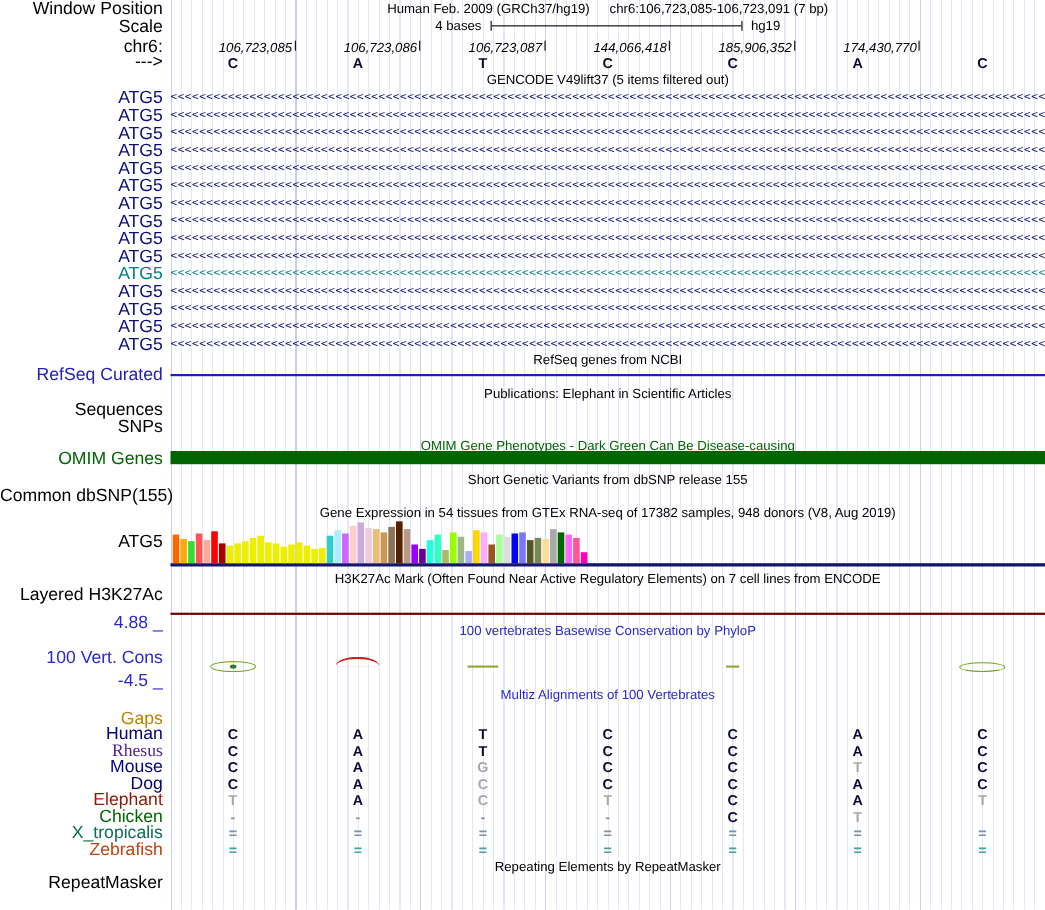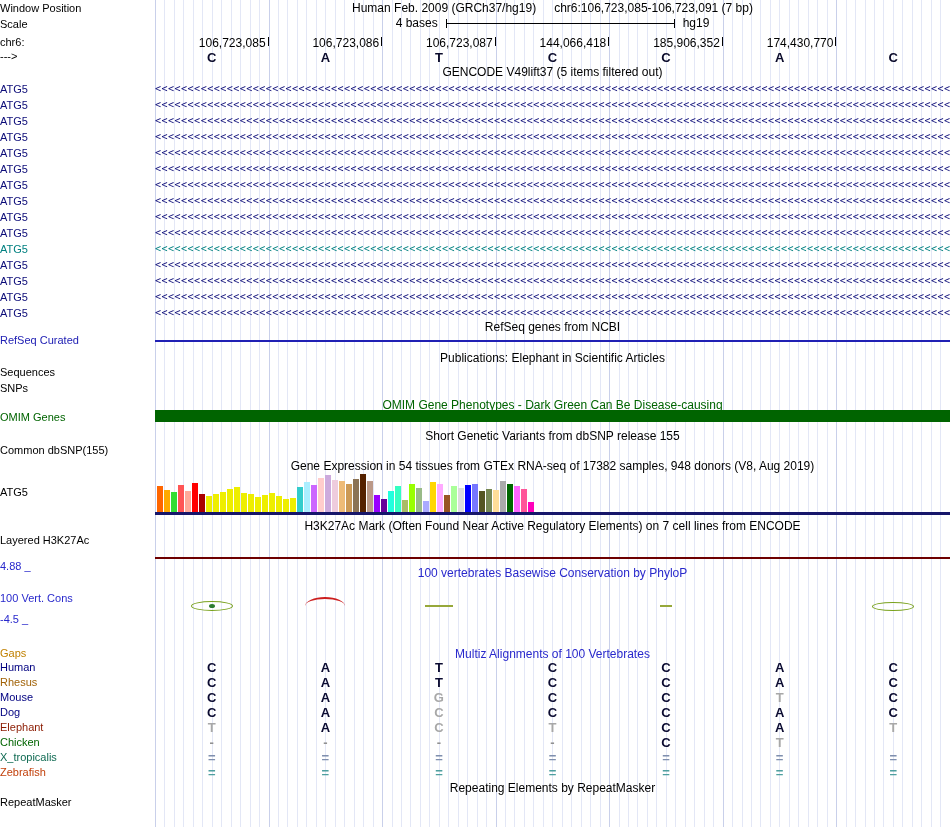--- a/index.html
+++ b/index.html
@@ -2,33 +2,33 @@
 <html><head>
 <meta charset="utf-8">
 <style>
   html,body{margin:0;padding:0;}
   body{width:950px;height:827px;position:relative;background:#fff;
        font-family:"Liberation Sans",sans-serif;overflow:hidden;}
   .grid{position:absolute;left:155px;top:0;width:795px;height:827px;
     background-image:
       repeating-linear-gradient(to right,#c9d0ea 0,#c9d0ea 1px,transparent 1px,transparent 113.57px),
       repeating-linear-gradient(to right,#e3e7f6 0,#e3e7f6 1px,transparent 1px,transparent 9.46px);}
-  .lbl{position:absolute;left:0;width:148px;padding-right:2px;text-align:left;
-       font-size:11px;line-height:13px;white-space:nowrap;color:#000;}
+  .lbl{position:absolute;left:0;width:148px;padding-right:2px;text-align:right;
+       font-size:16px;line-height:13px;white-space:nowrap;color:#000;}
   .title{position:absolute;left:155px;width:795px;text-align:center;font-size:12px;
          line-height:13px;color:#000;white-space:nowrap;}
   .title-row{position:absolute;left:155px;width:795px;display:flex;justify-content:center;
          gap:18px;font-size:12px;line-height:13px;color:#000;}
   .scale-row{position:absolute;left:155px;width:795px;display:flex;justify-content:center;
          align-items:center;gap:8px;font-size:12px;line-height:13px;color:#000;}
   .scalebar{width:227px;height:9px;border-left:1px solid #000;border-right:1px solid #000;
          background:linear-gradient(#000,#000) center/100% 1px no-repeat;}
   .hline{position:absolute;left:155px;width:795px;}
   .tick{position:absolute;width:1px;height:9px;background:#000;}
-  .coord{position:absolute;font-size:12px;line-height:12px;white-space:nowrap;color:#000;}
+  .coord{position:absolute;font-size:12px;line-height:12px;white-space:nowrap;color:#000;font-style:italic;}
   .base-letter{position:absolute;transform:translateX(-50%);font-size:13px;font-weight:bold;
          line-height:14px;color:#0a0a2a;}
   .aln-letter{position:absolute;transform:translateX(-50%);font-size:13px;font-weight:bold;
          line-height:14px;}
   .gencode-row{position:absolute;left:155px;width:795px;height:16px;overflow:hidden;
          font-family:"DejaVu Sans Mono",monospace;font-size:10px;line-height:15px;
          letter-spacing:0.5px;white-space:nowrap;}
   .gtex-bar{position:absolute;width:6px;}
   .cons-ellipse{position:absolute;border:1.5px solid;border-radius:50%;box-sizing:border-box;}
   .cons-dot{position:absolute;left:50%;top:50%;width:6px;height:4px;margin:-2px 0 0 -3px;border-radius:50%;}
@@ -83,21 +83,21 @@
 
 <div class="title" style="top:520px">H3K27Ac Mark (Often Found Near Active Regulatory Elements) on 7 cell lines from ENCODE</div>
 <div class="lbl" style="top:534px">Layered H3K27Ac</div>
 <div class="hline" style="top:557px;height:2px;background:#6e0000"></div>
 
 <div class="lbl c-blue" style="top:560px">4.88 _</div>
 <div class="title c-blue" style="top:567px">100 vertebrates Basewise Conservation by PhyloP</div>
 <div class="lbl c-blue" style="top:592px">100 Vert. Cons</div>
 <div class="lbl c-blue" style="top:613px">-4.5 _</div>
 
-<div class="title c-blue" style="top:648px">Multiz Alignments of 100 Vertebrates</div>
+<div class="title c-blue" style="top:625px">Multiz Alignments of 100 Vertebrates</div>
 <div class="lbl c-orange" style="top:647px">Gaps</div>
 
 <div class="title" style="top:782px">Repeating Elements by RepeatMasker</div>
 <div class="lbl" style="top:796px">RepeatMasker</div>
 
 <div class="tick" style="left: 267.571px; top: 37px;"></div>
 <div class="coord" style="right: 684.429px; top: 37px;">106,723,085</div>
 <div class="tick" style="left: 381.143px; top: 37px;"></div>
 <div class="coord" style="right: 570.857px; top: 37px;">106,723,086</div>
 <div class="tick" style="left: 494.714px; top: 37px;"></div>
@@ -207,21 +207,21 @@
 <div class="cons-dash" style="width: 12px; left: 660.071px; top: 605px; background: rgb(151, 168, 58);"></div>
 <div class="cons-ellipse" style="width: 42px; height: 9px; left: 872.214px; top: 601.5px; border-color: rgb(122, 162, 30);"></div>
 <div class="lbl" style="top: 661px; color: rgb(0, 0, 128);">Human</div>
 <div class="aln-letter" style="left: 211.786px; top: 661px; color: rgb(10, 10, 48);">C</div>
 <div class="aln-letter" style="left: 325.357px; top: 661px; color: rgb(10, 10, 48);">A</div>
 <div class="aln-letter" style="left: 438.929px; top: 661px; color: rgb(10, 10, 48);">T</div>
 <div class="aln-letter" style="left: 552.5px; top: 661px; color: rgb(10, 10, 48);">C</div>
 <div class="aln-letter" style="left: 666.071px; top: 661px; color: rgb(10, 10, 48);">C</div>
 <div class="aln-letter" style="left: 779.643px; top: 661px; color: rgb(10, 10, 48);">A</div>
 <div class="aln-letter" style="left: 893.214px; top: 661px; color: rgb(10, 10, 48);">C</div>
-<div class="lbl" style="top: 676px; color: #a16207;">Rhesus</div>
+<div class="lbl" style="top: 676px; color: #4c1d95; font-family: Liberation Serif, serif;">Rhesus</div>
 <div class="aln-letter" style="left: 211.786px; top: 676px; color: rgb(10, 10, 48);">C</div>
 <div class="aln-letter" style="left: 325.357px; top: 676px; color: rgb(10, 10, 48);">A</div>
 <div class="aln-letter" style="left: 438.929px; top: 676px; color: rgb(10, 10, 48);">T</div>
 <div class="aln-letter" style="left: 552.5px; top: 676px; color: rgb(10, 10, 48);">C</div>
 <div class="aln-letter" style="left: 666.071px; top: 676px; color: rgb(10, 10, 48);">C</div>
 <div class="aln-letter" style="left: 779.643px; top: 676px; color: rgb(10, 10, 48);">A</div>
 <div class="aln-letter" style="left: 893.214px; top: 676px; color: rgb(10, 10, 48);">C</div>
 <div class="lbl" style="top: 691px; color: rgb(0, 0, 128);">Mouse</div>
 <div class="aln-letter" style="left: 211.786px; top: 691px; color: rgb(10, 10, 48);">C</div>
 <div class="aln-letter" style="left: 325.357px; top: 691px; color: rgb(10, 10, 48);">A</div>

